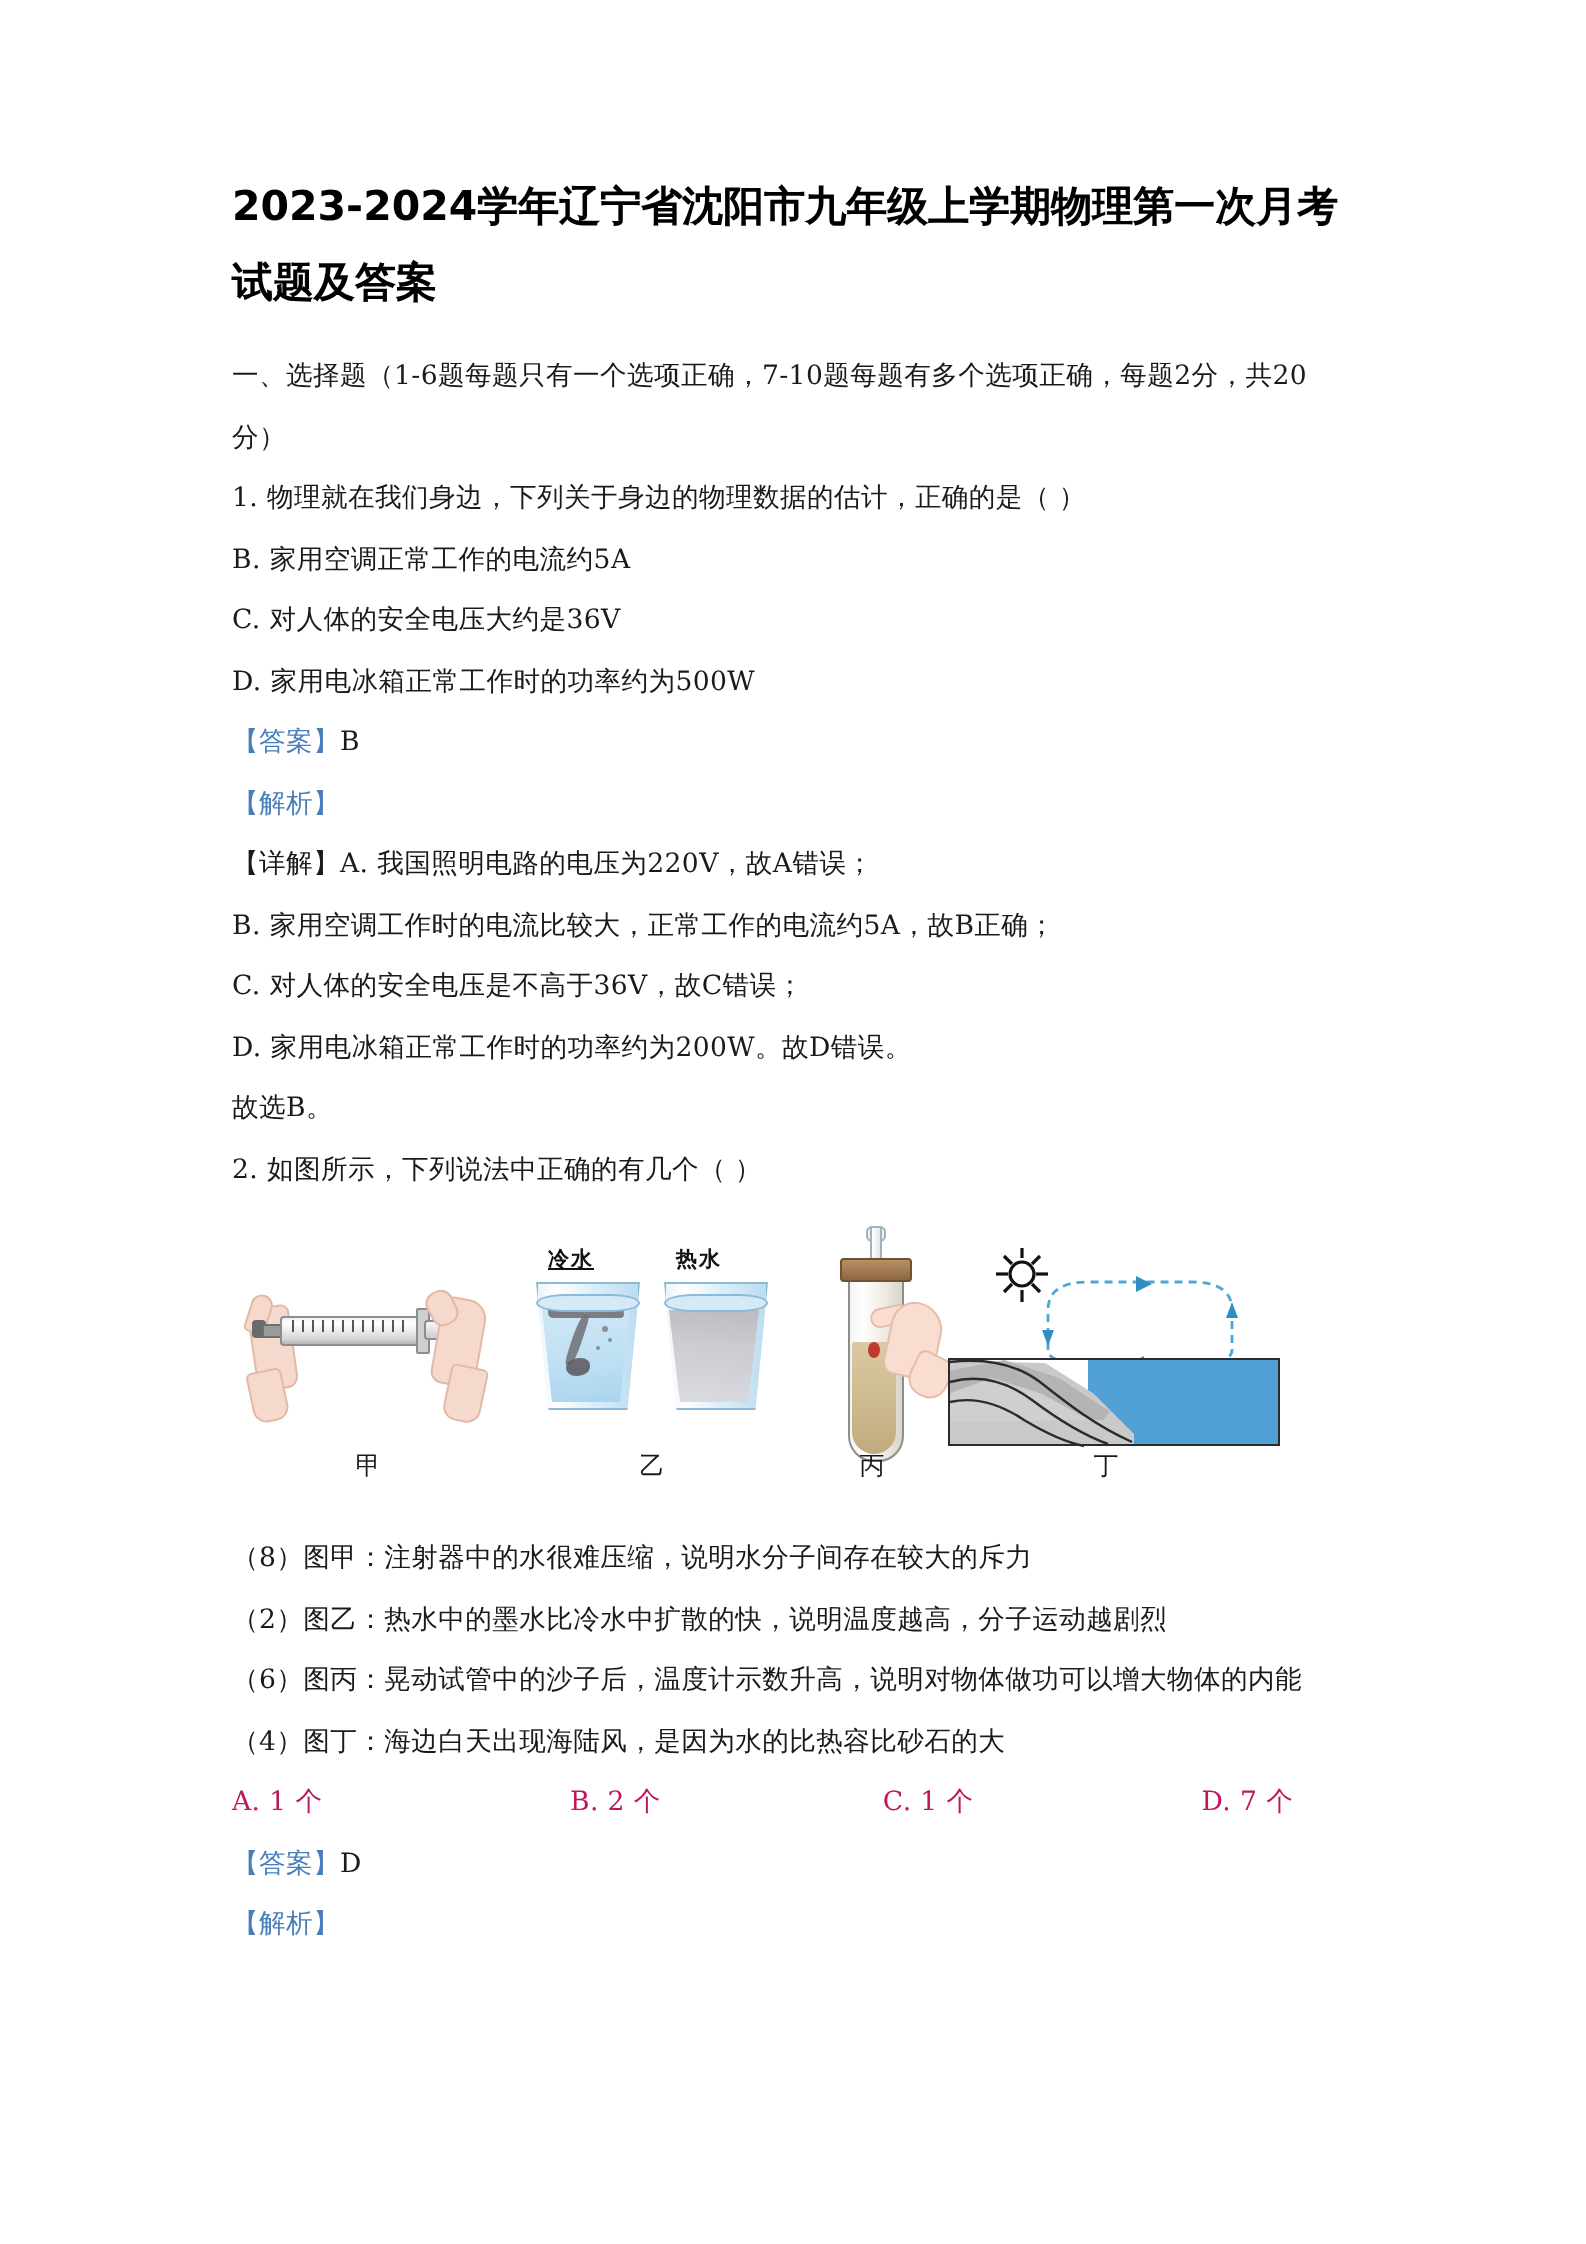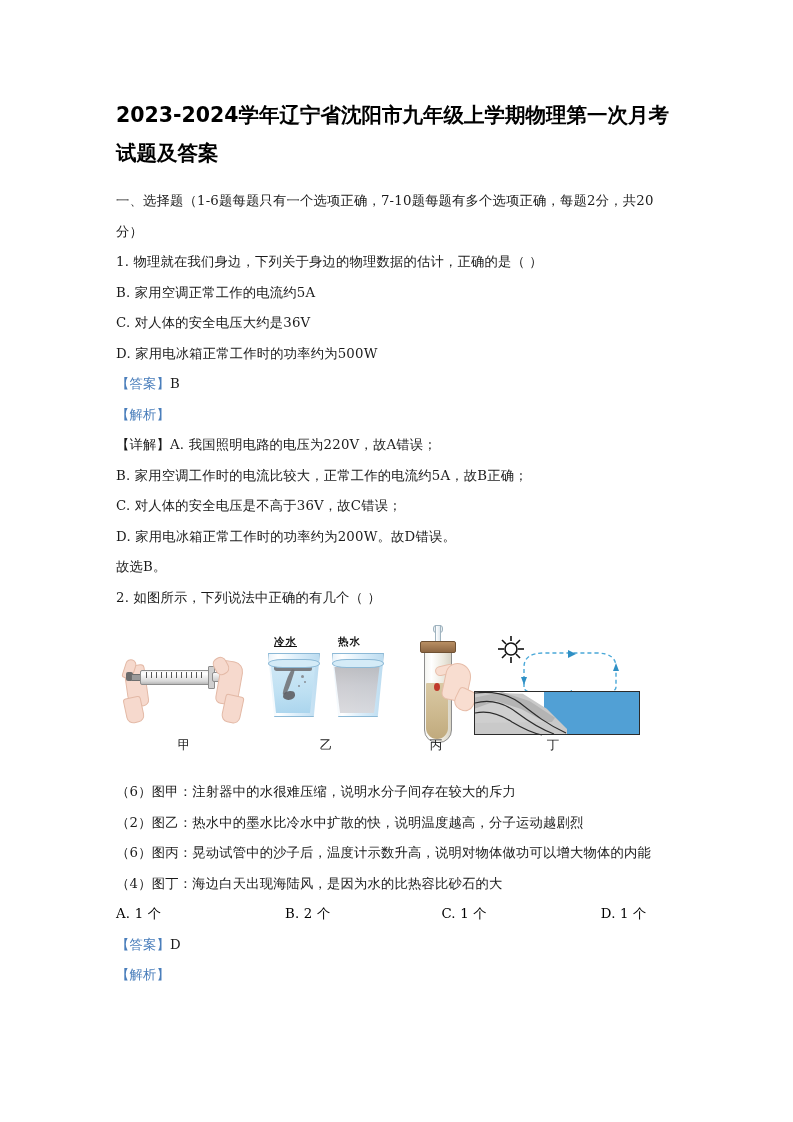--- a/index.html
+++ b/index.html
@@ -15,21 +15,21 @@
     position: relative;
     width: 793px;
     height: 1122px;
     background: #ffffff;
     overflow: hidden;
     box-sizing: border-box;
   }
   .content {
     position: absolute;
     left: 116px;
-    top: 96px;
+    top: 84px;
     width: 562px;
   }
   .doc-title {
     font-family: "DejaVu Sans", "Liberation Sans", sans-serif;
     font-weight: bold;
     font-size: 20.5px;
     line-height: 38px;
     letter-spacing: 0px;
     color: #000000;
     margin: 0 0 14px 0;
@@ -55,21 +55,21 @@
   .ans-tag {
     color: #4a7ebb;
   }
   .ans-val {
     color: #1a1a1a;
   }
   .opt-row {
     display: flex;
     font-size: 13.3px;
     line-height: 30.5px;
-    color: #000000;
+    color: #be185d;
     letter-spacing: 0.2px;
   }
   .opt-row > span {
     display: block;
   }
   .opt-a { width: 175px; }
   .opt-b { width: 162px; }
   .opt-c { width: 165px; }
   .opt-d { width: 80px; }
 
@@ -456,30 +456,30 @@
           <path class="land-stroke" d="M1,22 C14,19 26,23 38,31 C48,37 58,42 68,44"></path>
         </svg>
       </div>
 
       <div class="fig-caption" style="left:48px; top:116px;">甲</div>
       <div class="fig-caption" style="left:190px; top:116px;">乙</div>
       <div class="fig-caption" style="left:300px; top:116px;">丙</div>
       <div class="fig-caption" style="left:417px; top:116px;">丁</div>
     </div>
 
-    <p class="para">（6）图甲：注射器中的水很难压缩，说明水分子间存在较大的斥力</p>
+    <p class="para">（8）图甲：注射器中的水很难压缩，说明水分子间存在较大的斥力</p>
     <p class="para">（2）图乙：热水中的墨水比冷水中扩散的快，说明温度越高，分子运动越剧烈</p>
     <p class="para">（6）图丙：晃动试管中的沙子后，温度计示数升高，说明对物体做功可以增大物体的内能</p>
     <p class="para">（4）图丁：海边白天出现海陆风，是因为水的比热容比砂石的大</p>
 
     <div class="opt-row">
       <span class="opt-a">A. 1 个</span>
       <span class="opt-b">B. 2 个</span>
       <span class="opt-c">C. 1 个</span>
-      <span class="opt-d">D. 1 个</span>
+      <span class="opt-d">D. 7 个</span>
     </div>
 
     <p class="ans-line"><span class="ans-tag">【答案】</span><span class="ans-val">D</span></p>
 
     <p class="para blue">【解析】</p>
 
   </div>
 </div>
 
 </body></html>

